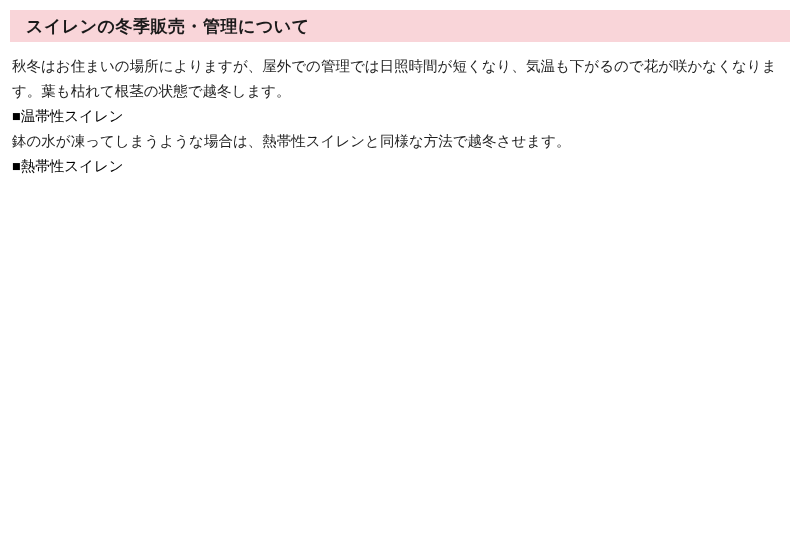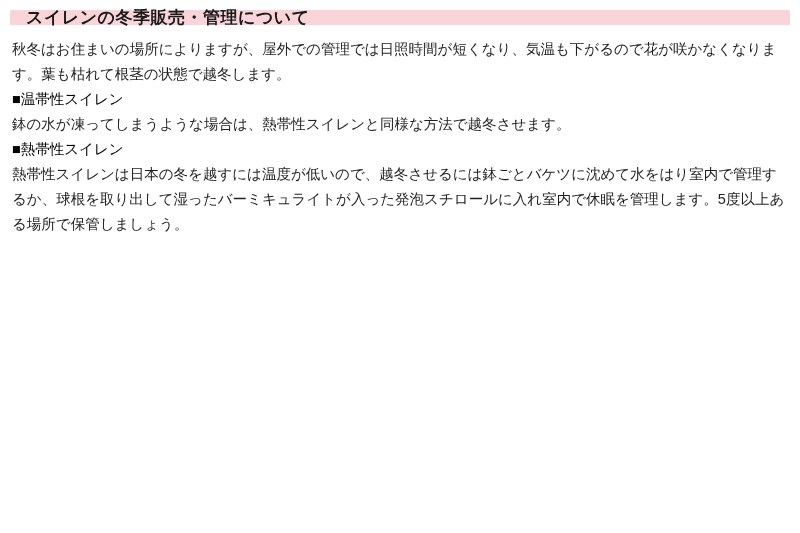--- a/index.html
+++ b/index.html
@@ -16,21 +16,21 @@
   }
   .page {
     width: 800px;
     height: 533px;
     position: relative;
     box-sizing: border-box;
   }
   .header-band {
     margin: 10px 10px 0 10px;
     background: #f9d5d9;
-    height: 15px;
+    height: 32px;
     display: flex;
     align-items: center;
     padding-left: 16px;
     box-sizing: border-box;
   }
   .header-title {
     font-size: 17px;
     font-weight: bold;
     color: #1a1a1a;
     letter-spacing: 0.5px;
@@ -67,17 +67,16 @@
   </div>
 
   <div class="content">
 
     <p class="para">秋冬はお住まいの場所によりますが、屋外での管理では日照時間が短くなり、気温も下がるので花が咲かなくなります。葉も枯れて根茎の状態で越冬します。</p>
 
     <p class="subhead">■温帯性スイレン</p>
     <p class="para">鉢の水が凍ってしまうような場合は、熱帯性スイレンと同様な方法で越冬させます。</p>
 
     <p class="subhead">■熱帯性スイレン</p>
-    <p class="para">熱帯性スイレンは日本の冬を越すには温度が低いので、越冬させるには鉢ごとバケツに沈めて水をはり室内で管理するか、球根を取り出して湿ったバーミキュライトが入った発泡スチロールに入れ室内で休眠を管理します。5度以上ある場所で保管しましょう。</p>
 
   </div>
 
 </div>
 
 </body></html>

